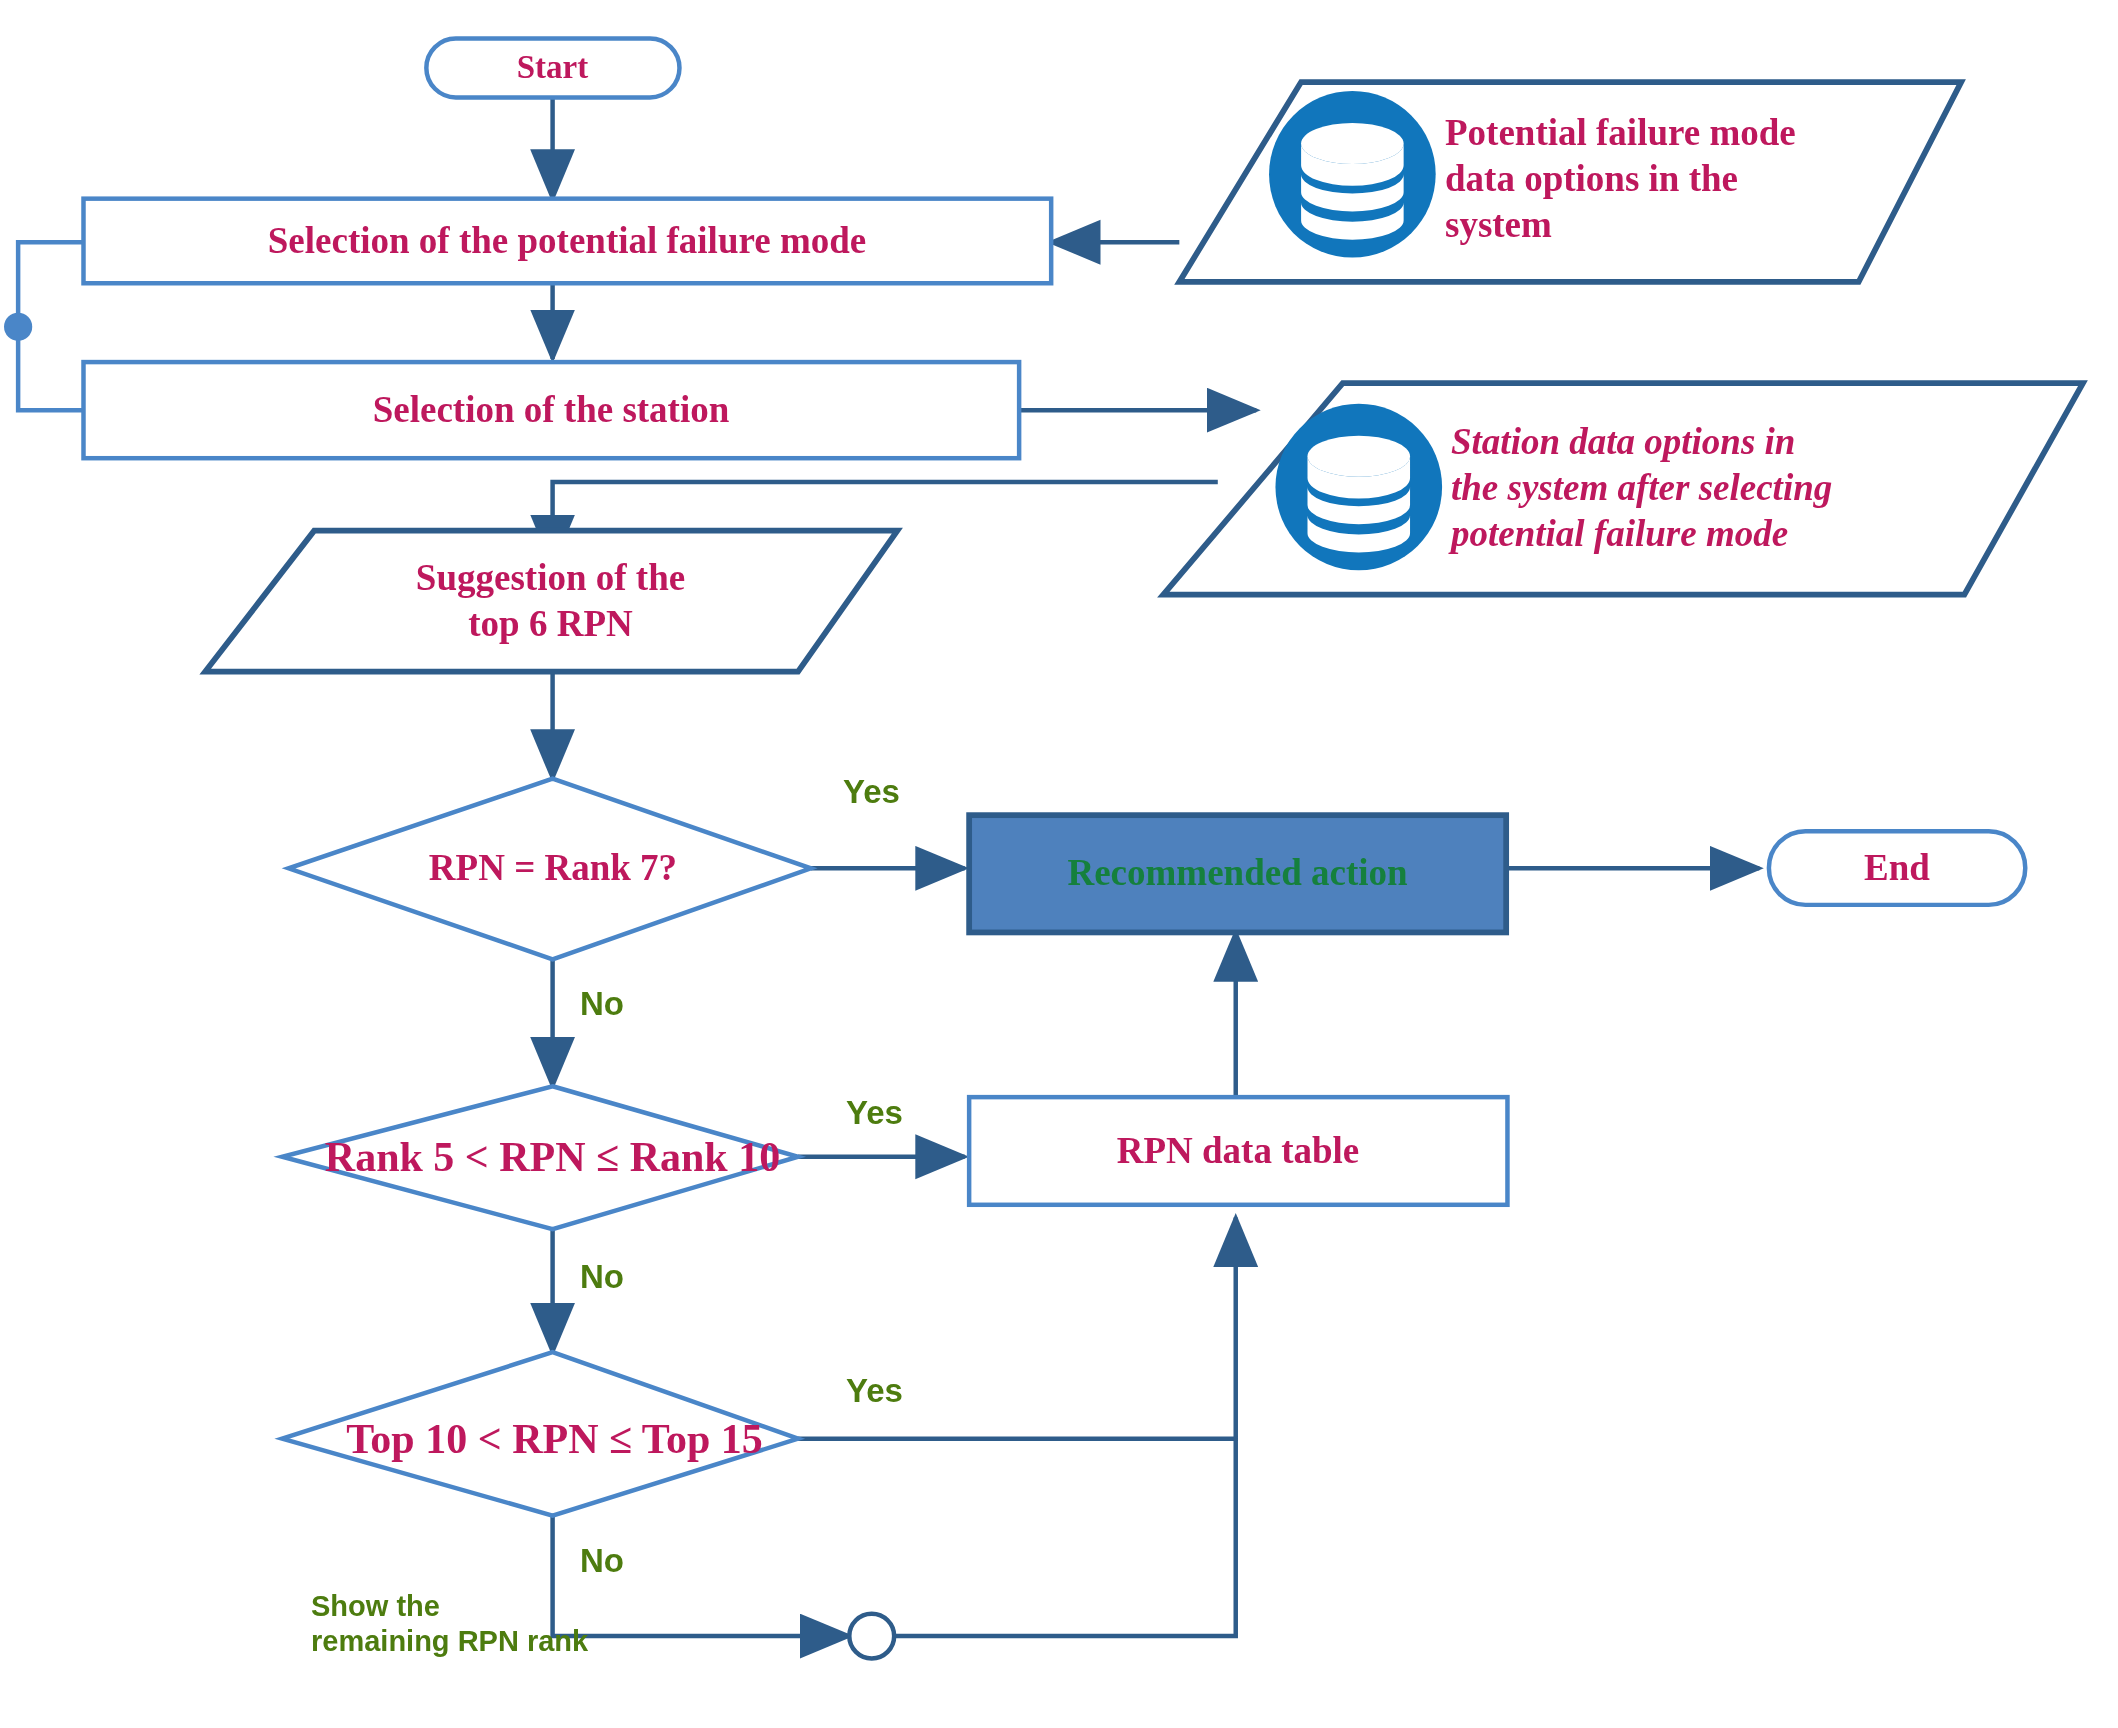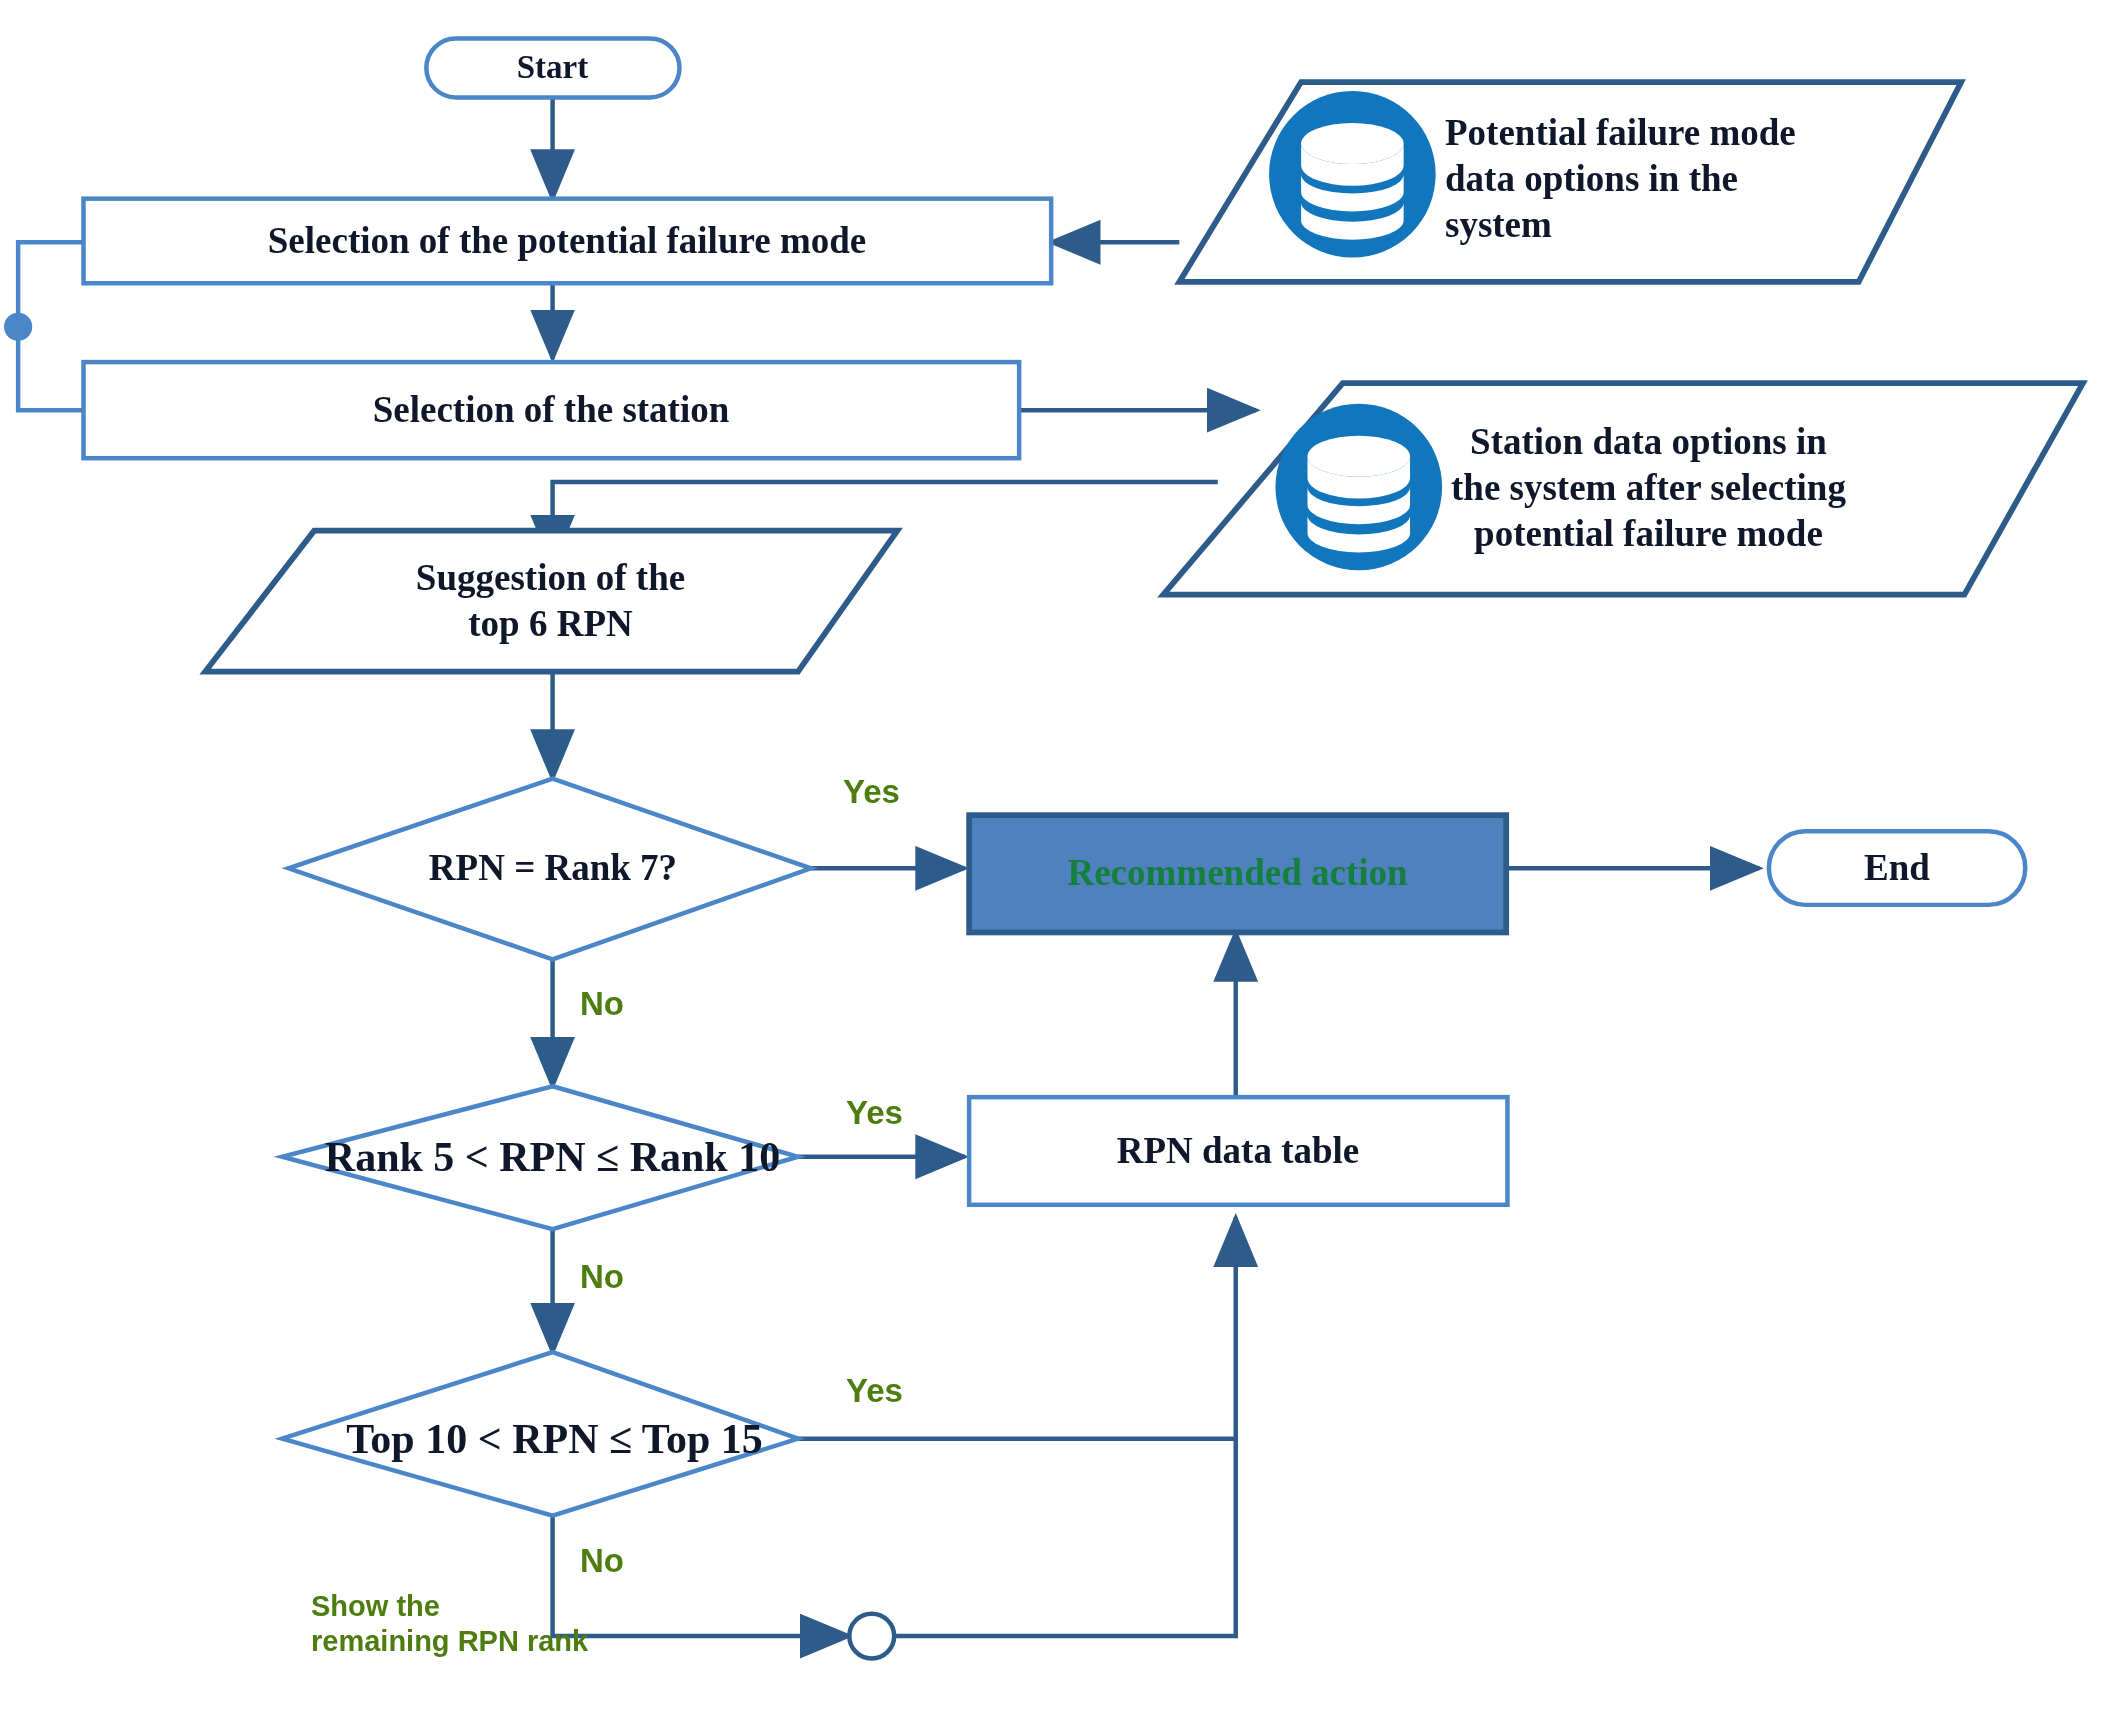--- a/index.html
+++ b/index.html
@@ -23,21 +23,21 @@
     height: 1729px;
   }
   .node-label {
     position: absolute;
     display: flex;
     align-items: center;
     justify-content: center;
     text-align: center;
     font-family: "Liberation Serif", serif;
     font-weight: bold;
-    color: #0f172a;
+    color: #be185d;
     line-height: 1.25;
     pointer-events: none;
     white-space: pre-line;
   }
   .edge-label {
     position: absolute;
     font-family: "Liberation Sans", sans-serif;
     font-weight: bold;
     color: #4d7c0f;
     line-height: 1.2;
@@ -172,21 +172,21 @@
   <div class="node-label txt-52" style="left:426px; top:38px; width:253px; height:59px;">Start</div>
 
   <div class="node-label txt-56" style="left:83px; top:199px; width:968px; height:85px;">Selection of the potential failure mode</div>
 
   <div class="node-label txt-56" style="left:83px; top:362px; width:936px; height:96px;">Selection of the station</div>
 
   <div class="node-label txt-56" style="left:1445px; top:83px; width:487px; height:192px; justify-content:flex-start; text-align:left;">Potential failure mode
 data options in the
 system</div>
 
-  <div class="node-label txt-56" style="left:1451px; top:392px; width:525px; height:192px; justify-content:flex-start; text-align:center;">Station data options in
+  <div class="node-label txt-56" style="left:1451px; top:392px; width:525px; height:192px; justify-content:flex-start; text-align:left;font-style:italic;">Station data options in
 the system after selecting
 potential failure mode</div>
 
   <div class="node-label txt-56" style="left:211px; top:532px; width:679px; height:138px;">Suggestion of the
 top 6 RPN</div>
 
   <div class="node-label txt-56" style="left:359px; top:833px; width:388px; height:70px;">RPN = Rank 7?</div>
 
   <div class="node-label txt-48" style="left:320px; top:1123px; width:465px; height:68px;">Rank 5 &lt; RPN ≤ Rank 10</div>
 

